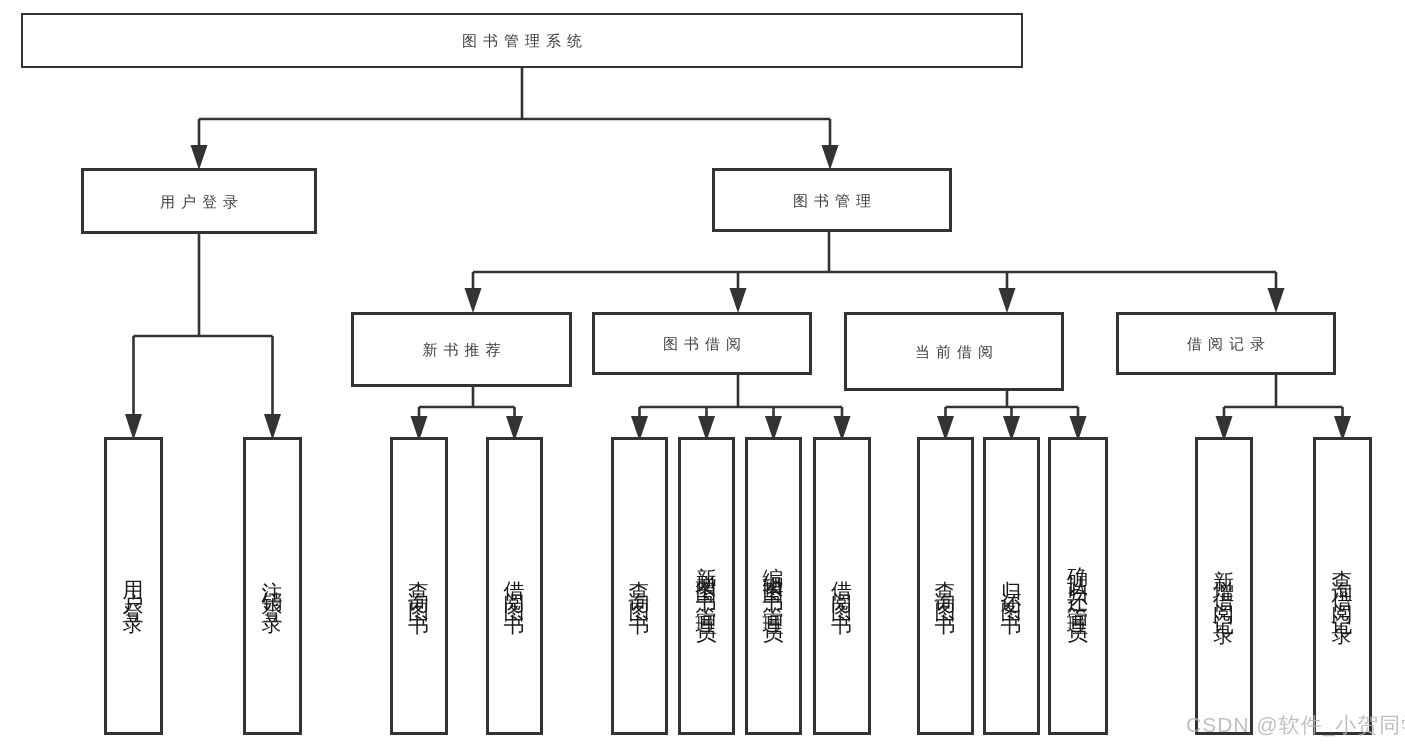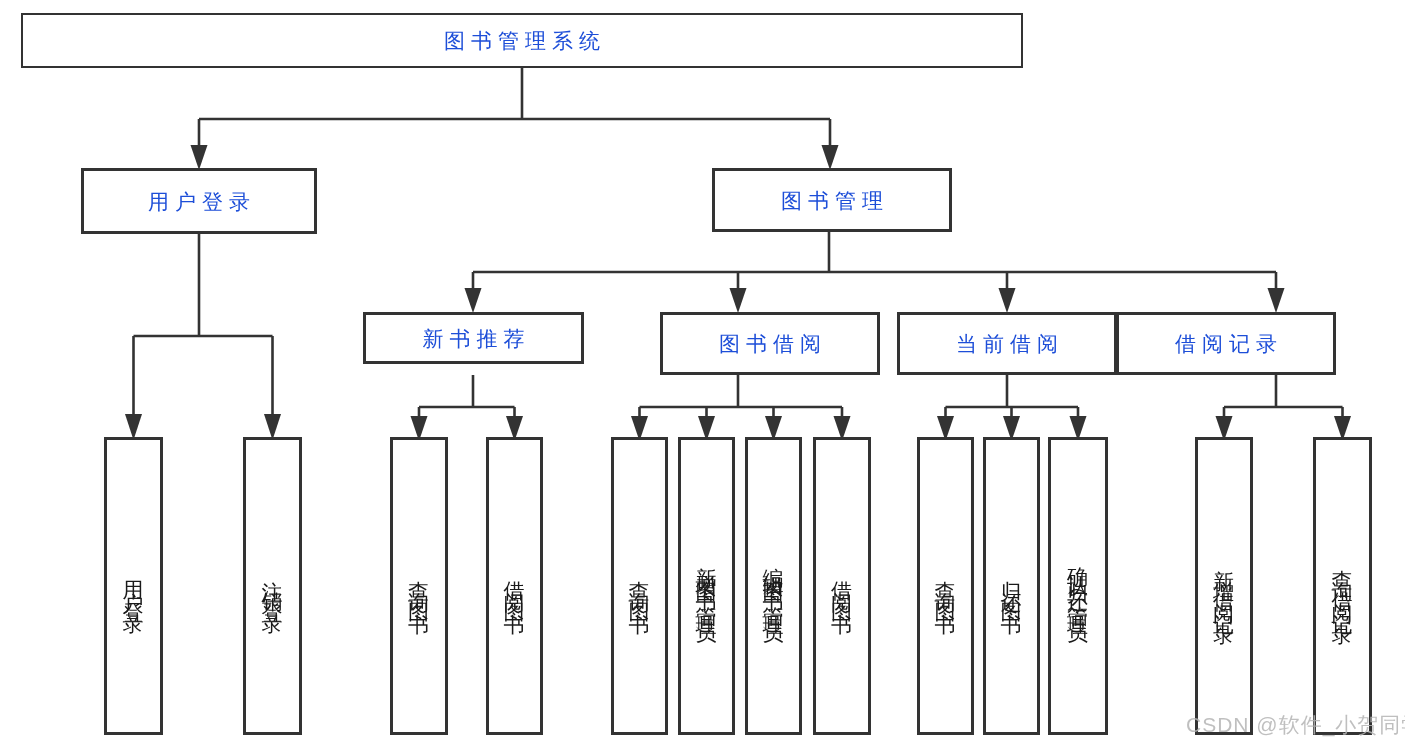--- a/index.html
+++ b/index.html
@@ -22,26 +22,26 @@
     background: #ffffff;
     border: 3px solid #333333;
     box-sizing: border-box;
     display: flex;
     align-items: center;
     justify-content: center;
     color: #1a1a1a;
   }
   .node.root { border-width: 2.5px; }
   .htext {
-    font-size: 21px;
+    font-size: 15px;
     letter-spacing: 6px;
     text-indent: 6px;
     line-height: 1;
     white-space: nowrap;
-    color: #1d4ed8;
+    color: #404040;
   }
   .leaf { top: 437px; height: 298px; }
   .vtext {
     writing-mode: vertical-rl;
     text-orientation: mixed;
     font-size: 21px;
     letter-spacing: 11px;
     line-height: 1;
     color: #1a1a1a;
     white-space: nowrap;
@@ -114,29 +114,29 @@
   </div>
 
   <div class="node" style="left:81px; top:168px; width:236px; height:66px;">
     <span class="htext">用户登录</span>
   </div>
 
   <div class="node" style="left:712px; top:168px; width:240px; height:64px;">
     <span class="htext">图书管理</span>
   </div>
 
-  <div class="node" style="left:363px; top:312px; width:221px; height:52px;">
+  <div class="node" style="left:351px; top:312px; width:221px; height:75px;">
     <span class="htext">新书推荐</span>
   </div>
 
-  <div class="node" style="left:660px; top:312px; width:220px; height:63px;">
+  <div class="node" style="left:592px; top:312px; width:220px; height:63px;">
     <span class="htext">图书借阅</span>
   </div>
 
-  <div class="node" style="left:897px; top:312px; width:220px; height:63px;">
+  <div class="node" style="left:844px; top:312px; width:220px; height:79px;">
     <span class="htext">当前借阅</span>
   </div>
 
   <div class="node" style="left:1116px; top:312px; width:220px; height:63px;">
     <span class="htext">借阅记录</span>
   </div>
 
   <div class="node leaf" style="left:104px; width:59px;">
     <span class="vtext">用户登录</span>
   </div>

